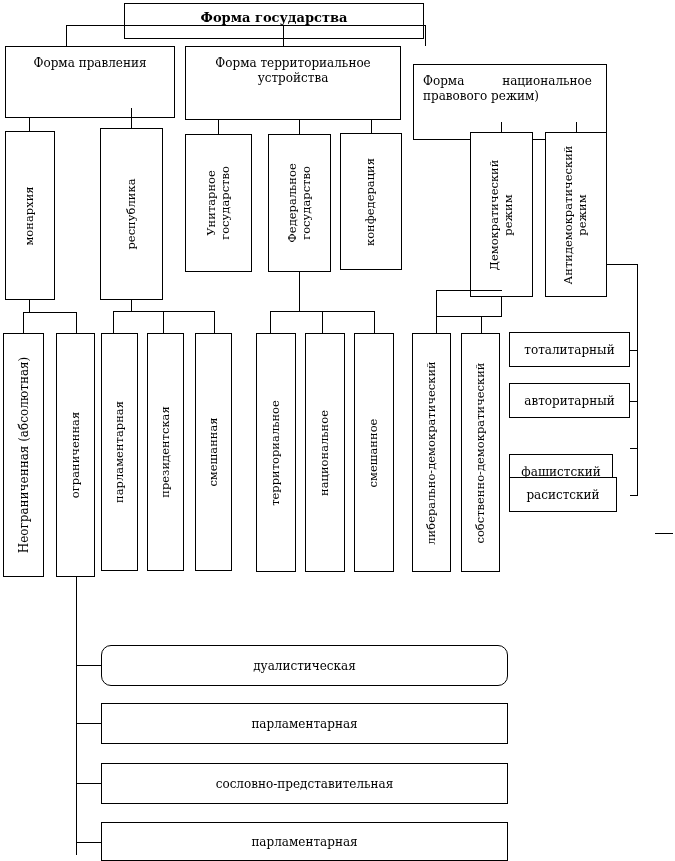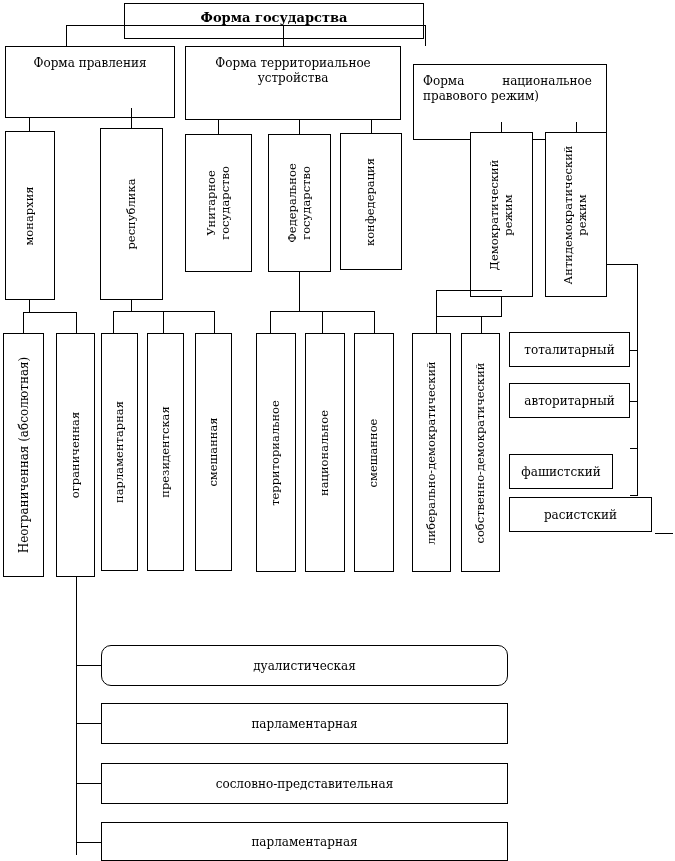--- a/index.html
+++ b/index.html
@@ -248,21 +248,21 @@
 
   <div class="hbox" style="left:509px; top:383px; width:121px; height:35px;">
     <span>авторитарный</span>
   </div>
   <div class="hbox" style="left:509px; top:332px; width:121px; height:35px;">
     <span>тоталитарный</span>
   </div>
   <div class="hbox" style="left:509px; top:430px; width:104px; height:35px;margin-top:24px;">
     <span>фашистский</span>
   </div>
-  <div class="hbox" style="left:509px; top:477px; width:143px; height:35px;margin-top:20px;">
+  <div class="hbox" style="left:509px; top:477px; width:108px; height:35px;">
     <span>расистский</span>
   </div>
 
   <div class="dash" style="left:655px; top:533px; width:18px; height:1px;"></div>
 
   <div class="ln lnv" style="left:76px; top:577px; width:1px; height:278px;"></div>
   <div class="ln lnh" style="left:76px; top:665px; width:26px; height:1px;"></div>
   <div class="ln lnh" style="left:76px; top:723px; width:26px; height:1px;"></div>
   <div class="ln lnh" style="left:76px; top:783px; width:26px; height:1px;"></div>
   <div class="ln lnh" style="left:76px; top:842px; width:26px; height:1px;"></div>

